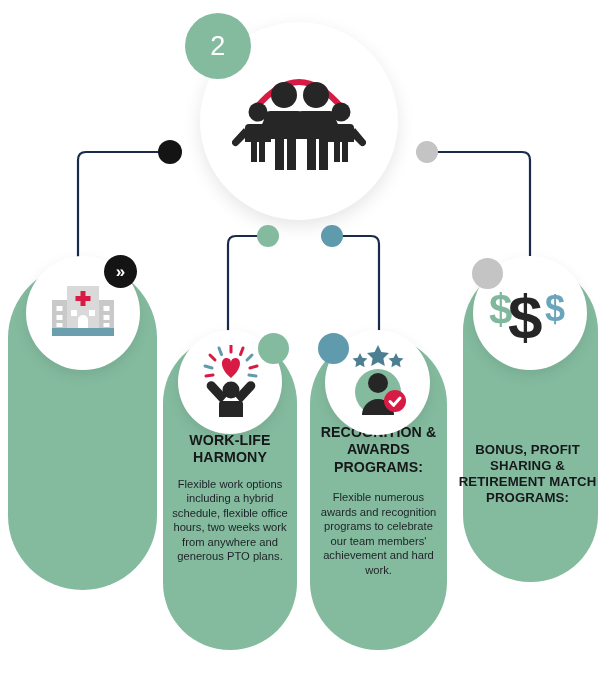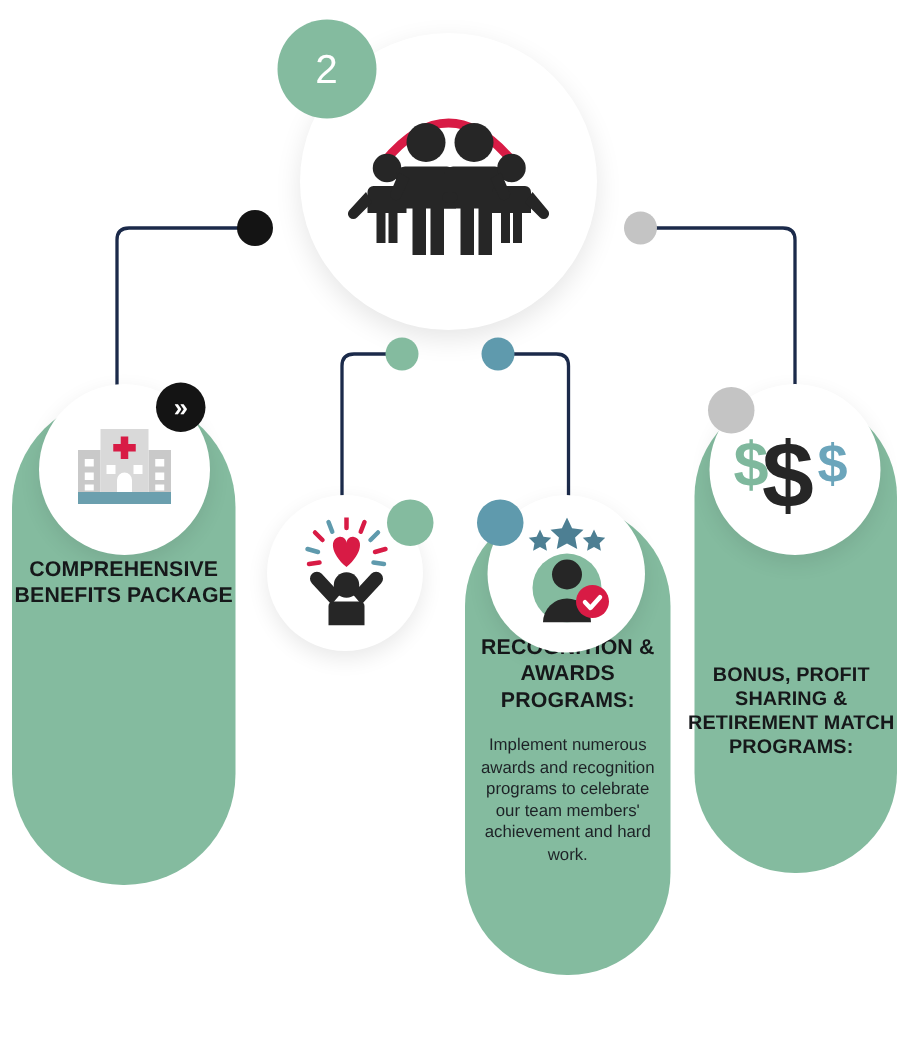--- a/index.html
+++ b/index.html
@@ -131,21 +131,20 @@
   <div class="hero-badge">
     <span>2</span>
   </div>
 
   <div class="dot" style="left:158px;top:140px;width:24px;height:24px;background:#141414;"></div>
   <div class="dot" style="left:416px;top:141px;width:22px;height:22px;background:#c4c4c4;"></div>
   <div class="dot" style="left:257px;top:225px;width:22px;height:22px;background:#84bb9f;"></div>
   <div class="dot" style="left:321px;top:225px;width:22px;height:22px;background:#5f9aad;"></div>
 
   <div class="card" id="card-1">
-    <div class="card-title">COMPREHENSIVE BENEFITS PACKAGE</div>
   </div>
   <div class="bubble" style="left:26px;top:256px;width:114px;height:114px;"></div>
   <div class="icon-wrap" style="left:52px;top:284px;width:62px;height:58px;">
     <svg viewBox="0 0 62 58" width="62" height="58">
       <rect x="0" y="16" width="15" height="32" fill="#c9c9c9"></rect>
       <rect x="47" y="16" width="15" height="32" fill="#c9c9c9"></rect>
       <rect x="15" y="2" width="32" height="46" fill="#d9d9d9"></rect>
       <rect x="0" y="44" width="62" height="8" fill="#6b9fae"></rect>
 
       <rect x="28.5" y="7" width="5" height="15" fill="#d81b45"></rect>
@@ -157,20 +156,24 @@
       <rect x="51.5" y="22" width="6" height="5" fill="#ffffff"></rect>
       <rect x="51.5" y="31" width="6" height="5" fill="#ffffff"></rect>
       <rect x="51.5" y="39" width="6" height="4" fill="#ffffff"></rect>
       <rect x="19" y="26" width="6" height="6" fill="#ffffff"></rect>
       <rect x="37" y="26" width="6" height="6" fill="#ffffff"></rect>
       <path d="M 26 44 v -8 a 5 5 0 0 1 10 0 v 8 z" fill="#ffffff"></path>
     </svg>
   </div>
   <div class="dot dot-chevron" style="left:104px;top:255px;width:33px;height:33px;background:#141414;">»</div>
 
+  <div class="card" id="card-2">
+    <div class="card-title">WORK-LIFE HARMONY</div>
+    <div class="card-body">Flexible work options including a hybrid schedule, flexible office hours, two weeks work from anywhere and generous PTO plans.</div>
+  </div>
   <div class="bubble" style="left:178px;top:330px;width:104px;height:104px;"></div>
   <div class="icon-wrap" style="left:200px;top:345px;width:62px;height:72px;">
     <svg viewBox="0 0 62 72" width="62" height="72">
 
       <g stroke-linecap="round" stroke-width="3">
         <line x1="31" y1="0" x2="31" y2="7" stroke="#d81b45"></line>
         <line x1="19" y1="3" x2="21.5" y2="9.5" stroke="#5f9aad"></line>
         <line x1="43" y1="3" x2="40.5" y2="9.5" stroke="#d81b45"></line>
         <line x1="10" y1="10" x2="15" y2="15" stroke="#d81b45"></line>
         <line x1="52" y1="10" x2="47" y2="15" stroke="#5f9aad"></line>
@@ -187,21 +190,21 @@
       <path d="M 22 56 h 18 a 3 3 0 0 1 3 3 v 13 h -24 v -13 a 3 3 0 0 1 3 -3 z" fill="#262626"></path>
 
       <path d="M 21 58 L 8 44 a 4.5 4.5 0 0 1 6.5 -6.5 L 27 51 z" fill="#262626"></path>
       <path d="M 41 58 L 54 44 a 4.5 4.5 0 0 0 -6.5 -6.5 L 35 51 z" fill="#262626"></path>
     </svg>
   </div>
   <div class="dot" style="left:258px;top:333px;width:31px;height:31px;background:#84bb9f;"></div>
 
   <div class="card" id="card-3">
     <div class="card-title">RECOGNITION &amp; AWARDS PROGRAMS:</div>
-    <div class="card-body">Implement numerous awards and recognition programs to celebrate our team members' achievement and hard work.</div>
+    <div class="card-body">Flexible numerous awards and recognition programs to celebrate our team members' achievement and hard work.</div>
   </div>
   <div class="bubble" style="left:325px;top:330px;width:105px;height:105px;"></div>
   <div class="icon-wrap" style="left:345px;top:345px;width:66px;height:70px;">
     <svg viewBox="0 0 66 70" width="66" height="70">
 
       <path d="M 33 0 l 3.4 7.1 l 7.6 1 l -5.6 5.3 l 1.4 7.6 l -6.8 -3.7 l -6.8 3.7 l 1.4 -7.6 l -5.6 -5.3 l 7.6 -1 z" fill="#4d7f93"></path>
       <path d="M 15 8 l 2.3 4.8 l 5.2 .7 l -3.8 3.6 l .9 5.1 l -4.6 -2.5 l -4.6 2.5 l .9 -5.1 l -3.8 -3.6 l 5.2 -.7 z" fill="#4d7f93"></path>
       <path d="M 51 8 l 2.3 4.8 l 5.2 .7 l -3.8 3.6 l .9 5.1 l -4.6 -2.5 l -4.6 2.5 l .9 -5.1 l -3.8 -3.6 l 5.2 -.7 z" fill="#4d7f93"></path>
 
       <circle cx="33" cy="47" r="23" fill="#84bb9f"></circle>

